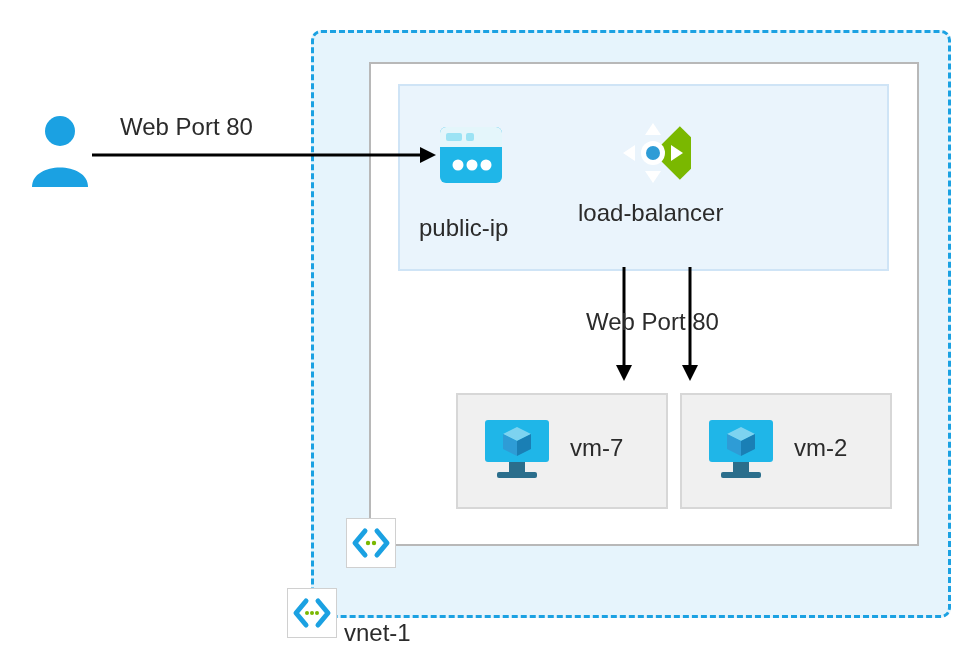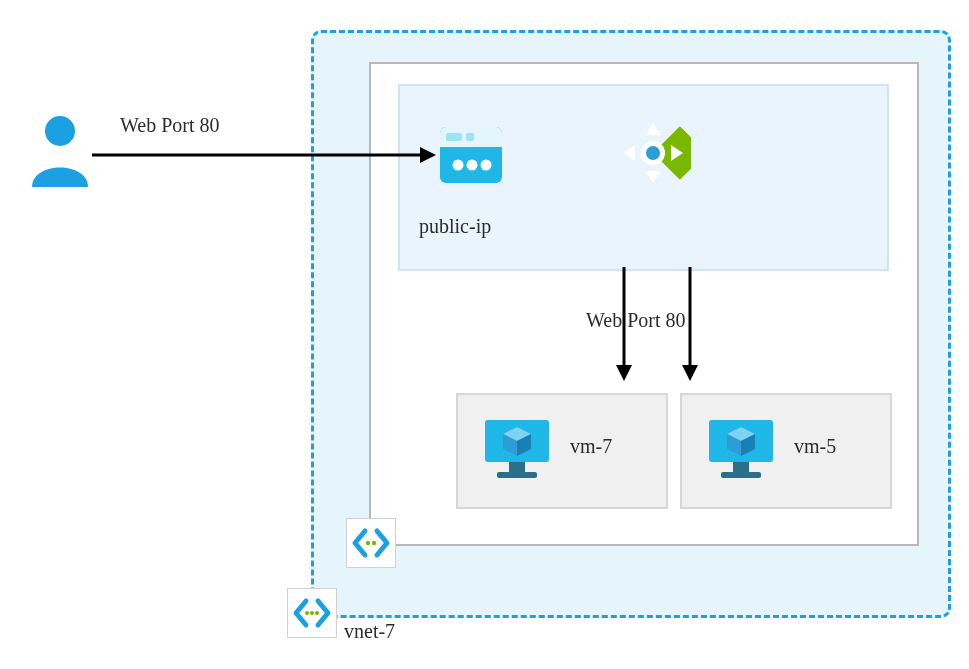--- a/index.html
+++ b/index.html
@@ -11,24 +11,23 @@
     background: #ffffff;
     color: #1a1a1a;
   }
   .canvas {
     position: relative;
     width: 969px;
     height: 669px;
   }
   .abs { position: absolute; }
   .label {
-    font-size: 20px;
+    font-size: 24px;
     line-height: 1.2;
     color: #2b2b2b;
-    font-family: Liberation Serif, serif;
   }
   .vnet-box {
     border: 3px dashed #1ba1e2;
     border-radius: 10px;
     background: #e6f4fc;
   }
   .subnet-box {
     border: 2px solid #b8b8b8;
     background: #ffffff;
   }
@@ -93,20 +92,21 @@
     <svg width="76" height="76" viewBox="0 0 76 76">
       <rect x="38" y="0" width="38" height="38" transform="rotate(45 38 38)" fill="#7ab800"></rect>
       <polygon points="38,8 46,20 30,20" fill="#ffffff"></polygon>
       <polygon points="38,68 46,56 30,56" fill="#ffffff"></polygon>
       <polygon points="8,38 20,30 20,46" fill="#ffffff"></polygon>
       <polygon points="68,38 56,30 56,46" fill="#ffffff"></polygon>
       <circle cx="38" cy="38" r="12" fill="#ffffff"></circle>
       <circle cx="38" cy="38" r="7" fill="#2e9cd6"></circle>
     </svg>
   </div>
+  <div class="abs label" style="left:578px; top:199px;">load-balancer</div>
 
   <div class="abs" style="left:614px; top:267px;">
     <svg width="20" height="114" viewBox="0 0 20 114">
       <line x1="10" y1="0" x2="10" y2="98" stroke="#000" stroke-width="3"></line>
       <polygon points="2,98 10,114 18,98" fill="#000"></polygon>
     </svg>
   </div>
   <div class="abs" style="left:680px; top:267px;">
     <svg width="20" height="114" viewBox="0 0 20 114">
       <line x1="10" y1="0" x2="10" y2="98" stroke="#000" stroke-width="3"></line>
@@ -135,35 +135,35 @@
   <div class="abs" style="left:707px; top:418px;">
     <svg width="68" height="62" viewBox="0 0 68 62">
       <rect x="2" y="2" width="64" height="42" rx="3" fill="#1fb6e8"></rect>
       <rect x="26" y="44" width="16" height="10" fill="#2b6e8c"></rect>
       <rect x="14" y="54" width="40" height="6" rx="2" fill="#2b6e8c"></rect>
       <polygon points="34,9 48,16 34,23 20,16" fill="#7dd3f0"></polygon>
       <polygon points="20,16 34,23 34,38 20,31" fill="#2e9cd6"></polygon>
       <polygon points="48,16 34,23 34,38 48,31" fill="#1a7fb5"></polygon>
     </svg>
   </div>
-  <div class="abs label" style="left:794px; top:434px;">vm-5</div>
+  <div class="abs label" style="left:794px; top:434px;">vm-2</div>
 
   <div class="abs icon-box" style="left:346px; top:518px; width:48px; height:48px;">
     <svg width="40" height="32" viewBox="0 0 40 32">
       <polyline points="14,4 4,16 14,28" fill="none" stroke="#1ba1e2" stroke-width="5" stroke-linecap="round" stroke-linejoin="round"></polyline>
       <polyline points="26,4 36,16 26,28" fill="none" stroke="#1ba1e2" stroke-width="5" stroke-linecap="round" stroke-linejoin="round"></polyline>
       <circle cx="17" cy="16" r="2.2" fill="#7ab800"></circle>
       <circle cx="23" cy="16" r="2.2" fill="#7ab800"></circle>
     </svg>
   </div>
 
   <div class="abs icon-box" style="left:287px; top:588px; width:48px; height:48px;">
     <svg width="40" height="32" viewBox="0 0 40 32">
       <polyline points="14,4 4,16 14,28" fill="none" stroke="#1ba1e2" stroke-width="5" stroke-linecap="round" stroke-linejoin="round"></polyline>
       <polyline points="26,4 36,16 26,28" fill="none" stroke="#1ba1e2" stroke-width="5" stroke-linecap="round" stroke-linejoin="round"></polyline>
       <circle cx="15" cy="16" r="2" fill="#7ab800"></circle>
       <circle cx="20" cy="16" r="2" fill="#7ab800"></circle>
       <circle cx="25" cy="16" r="2" fill="#7ab800"></circle>
     </svg>
   </div>
-  <div class="abs label" style="left:344px; top:619px;">vnet-7</div>
+  <div class="abs label" style="left:344px; top:619px;">vnet-1</div>
 
 </div>
 
 </body></html>

